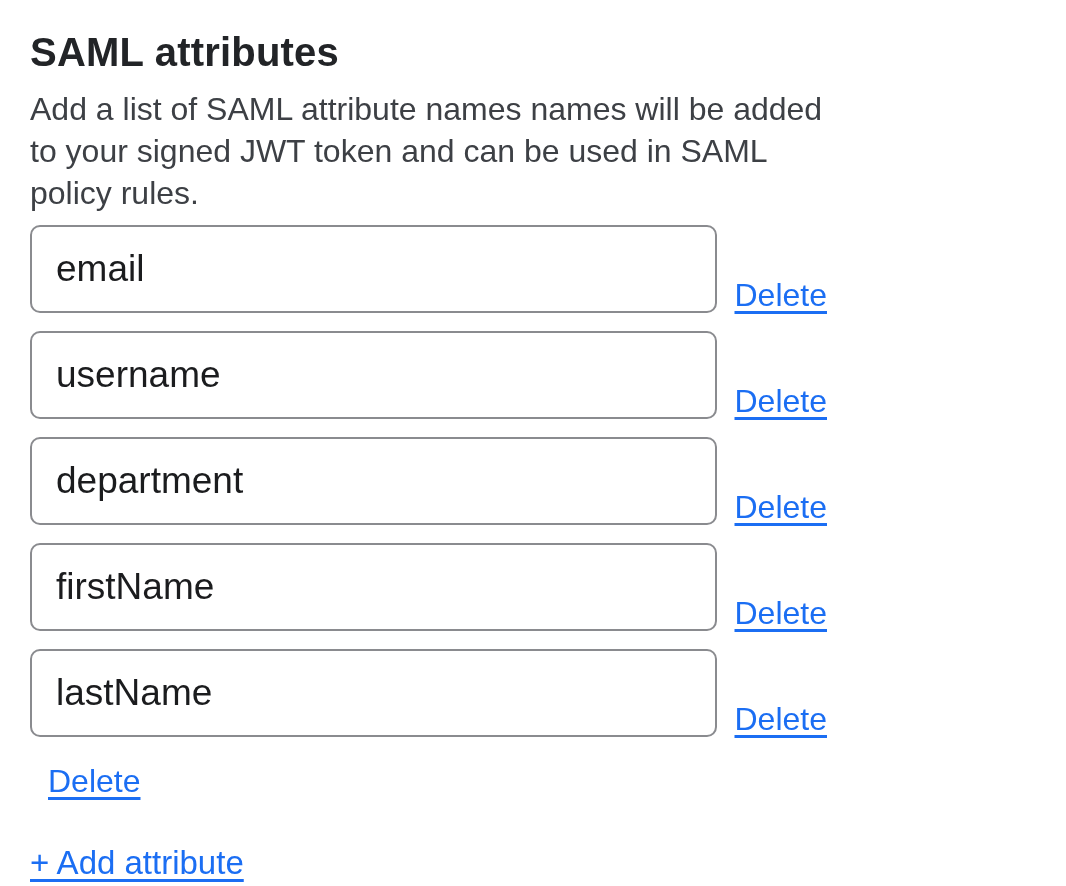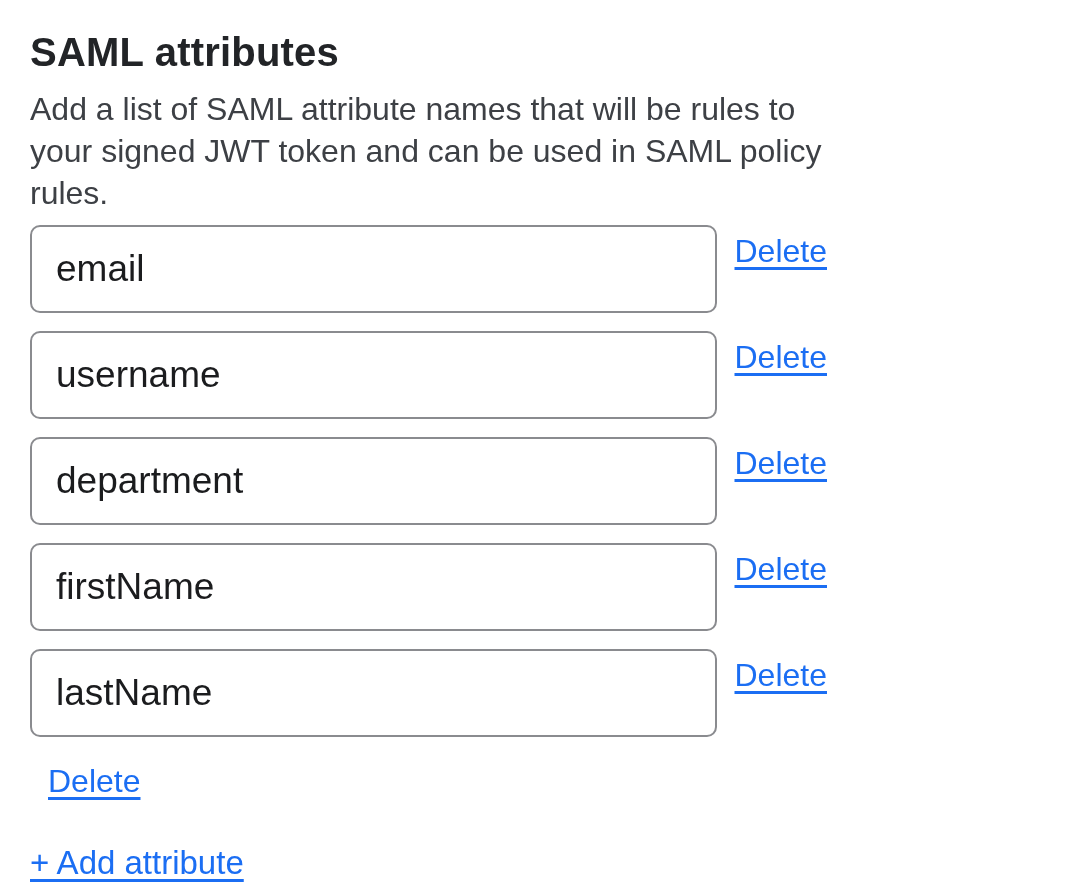--- a/index.html
+++ b/index.html
@@ -26,21 +26,21 @@
     font-size: 32px;
     line-height: 42px;
     color: #3d4045;
     max-width: 1000px;
   }
   .attr-list {
     margin-top: 11px;
   }
   .attr-row {
     display: flex;
-    align-items: flex-start;
+    align-items: flex-end;
     margin-bottom: 18px;
   }
   .attr-input {
     width: 890px;
     height: 88px;
     border: 2px solid #8a8b8f;
     border-radius: 10px;
     background: #ffffff;
     padding: 0 24px;
     font-family: "Liberation Sans", "DejaVu Sans", sans-serif;
@@ -68,21 +68,21 @@
     text-underline-offset: 5px;
     cursor: pointer;
   }
 </style>
 </head>
 <body>
 
 <div class="container">
   <h2 class="page-title">SAML attributes</h2>
 
-  <p class="section-description">Add a list of SAML attribute names that will be rules to your signed JWT token and can be used in SAML policy rules.</p>
+  <p class="section-description">Add a list of SAML attribute names names will be added to your signed JWT token and can be used in SAML policy rules.</p>
 
   <div class="attr-list">
   <div class="attr-row">
     <input type="text" class="attr-input" value="email" style="">
     <a class="delete-link" href="#">Delete</a>
   </div>
 
   <div class="attr-row">
     <input type="text" class="attr-input" value="username" style="">
     <a class="delete-link" href="#">Delete</a>

